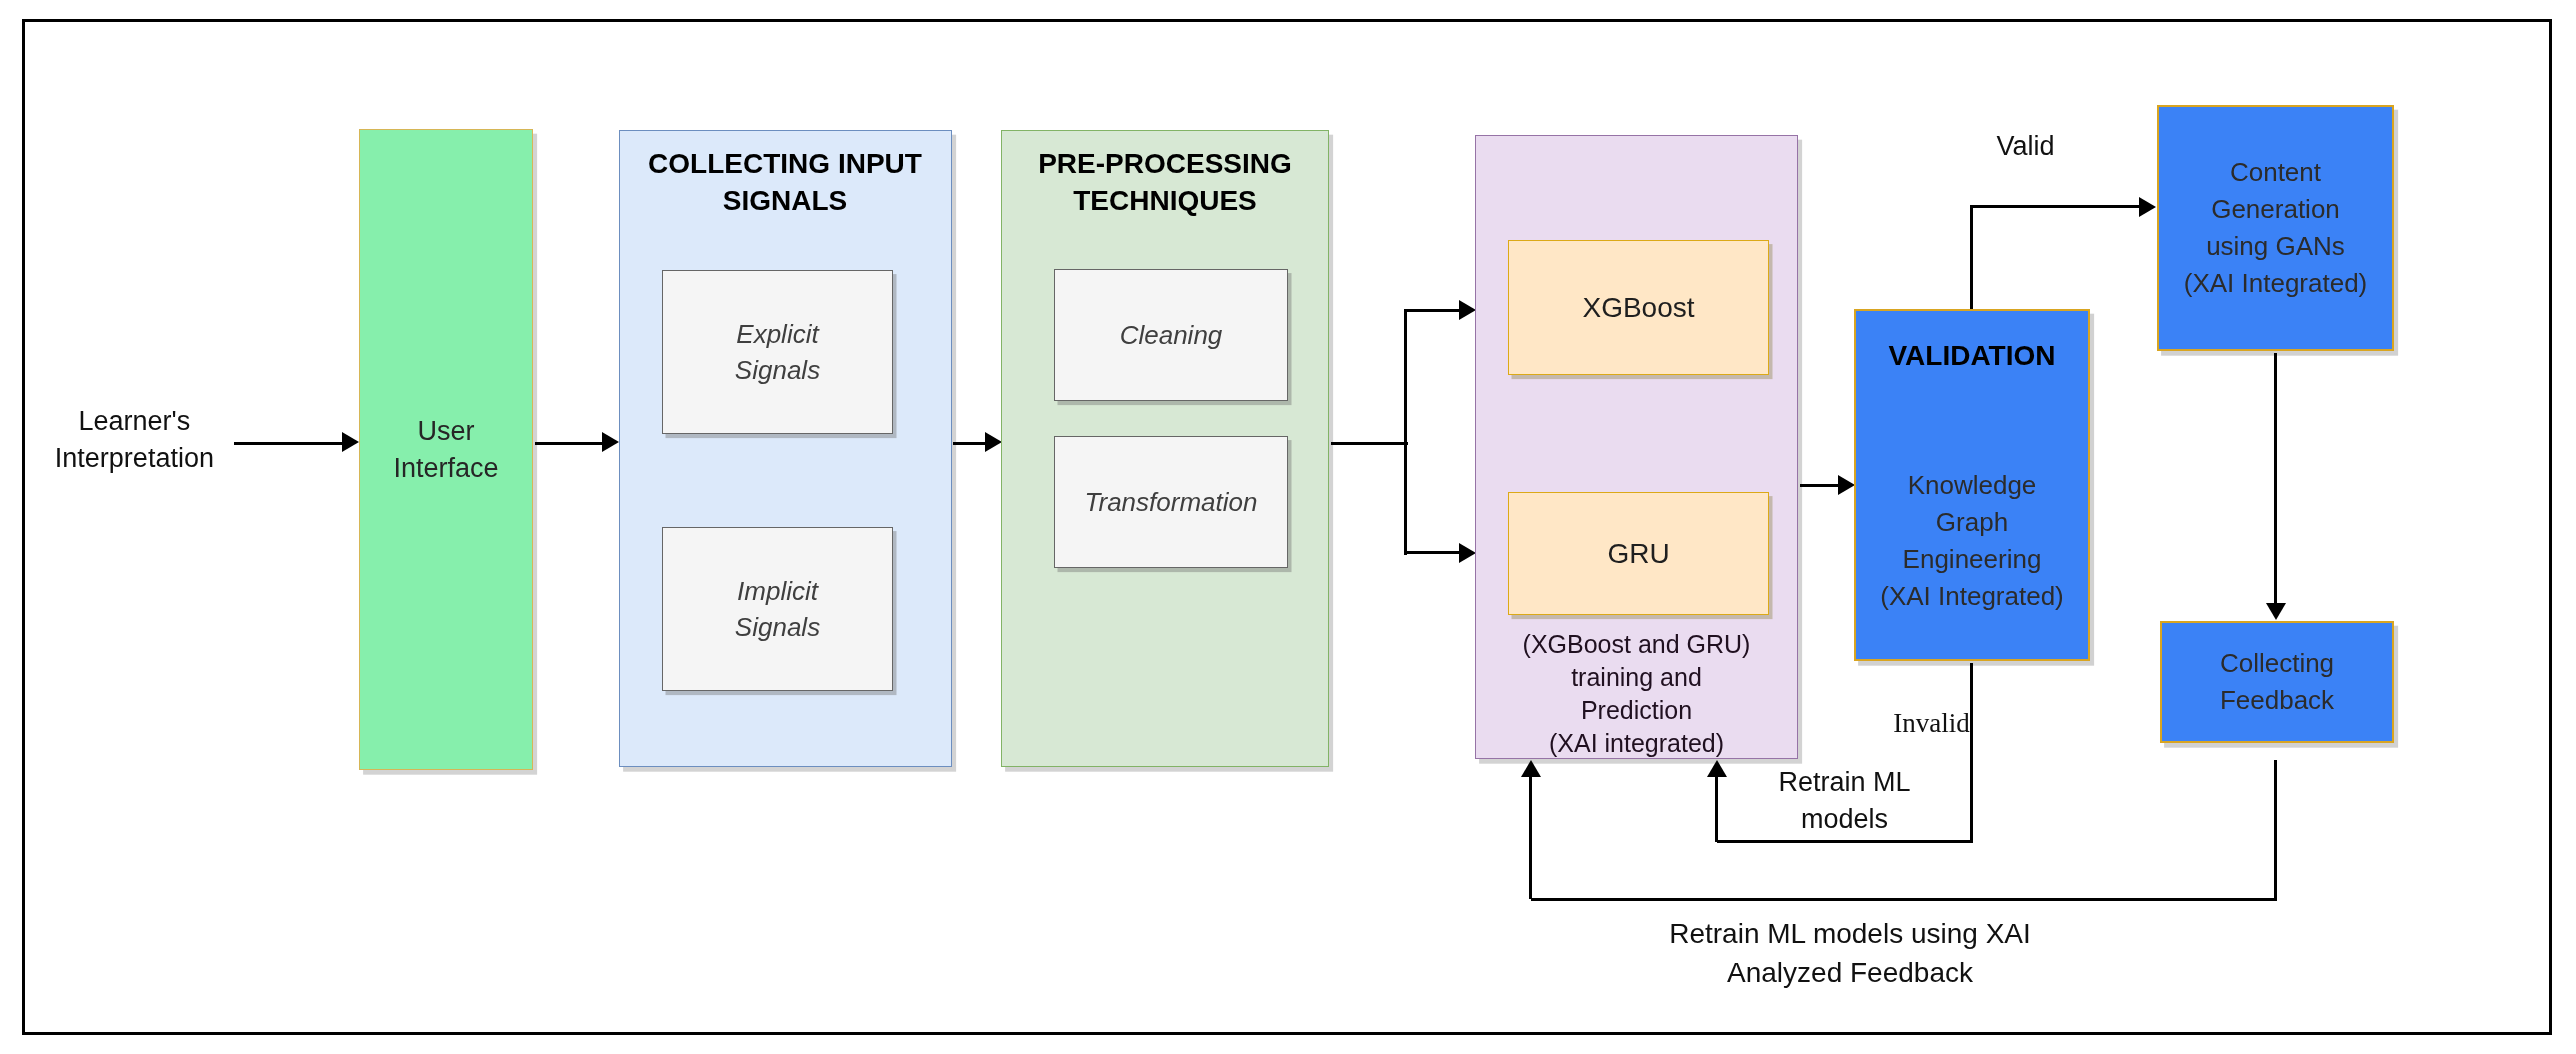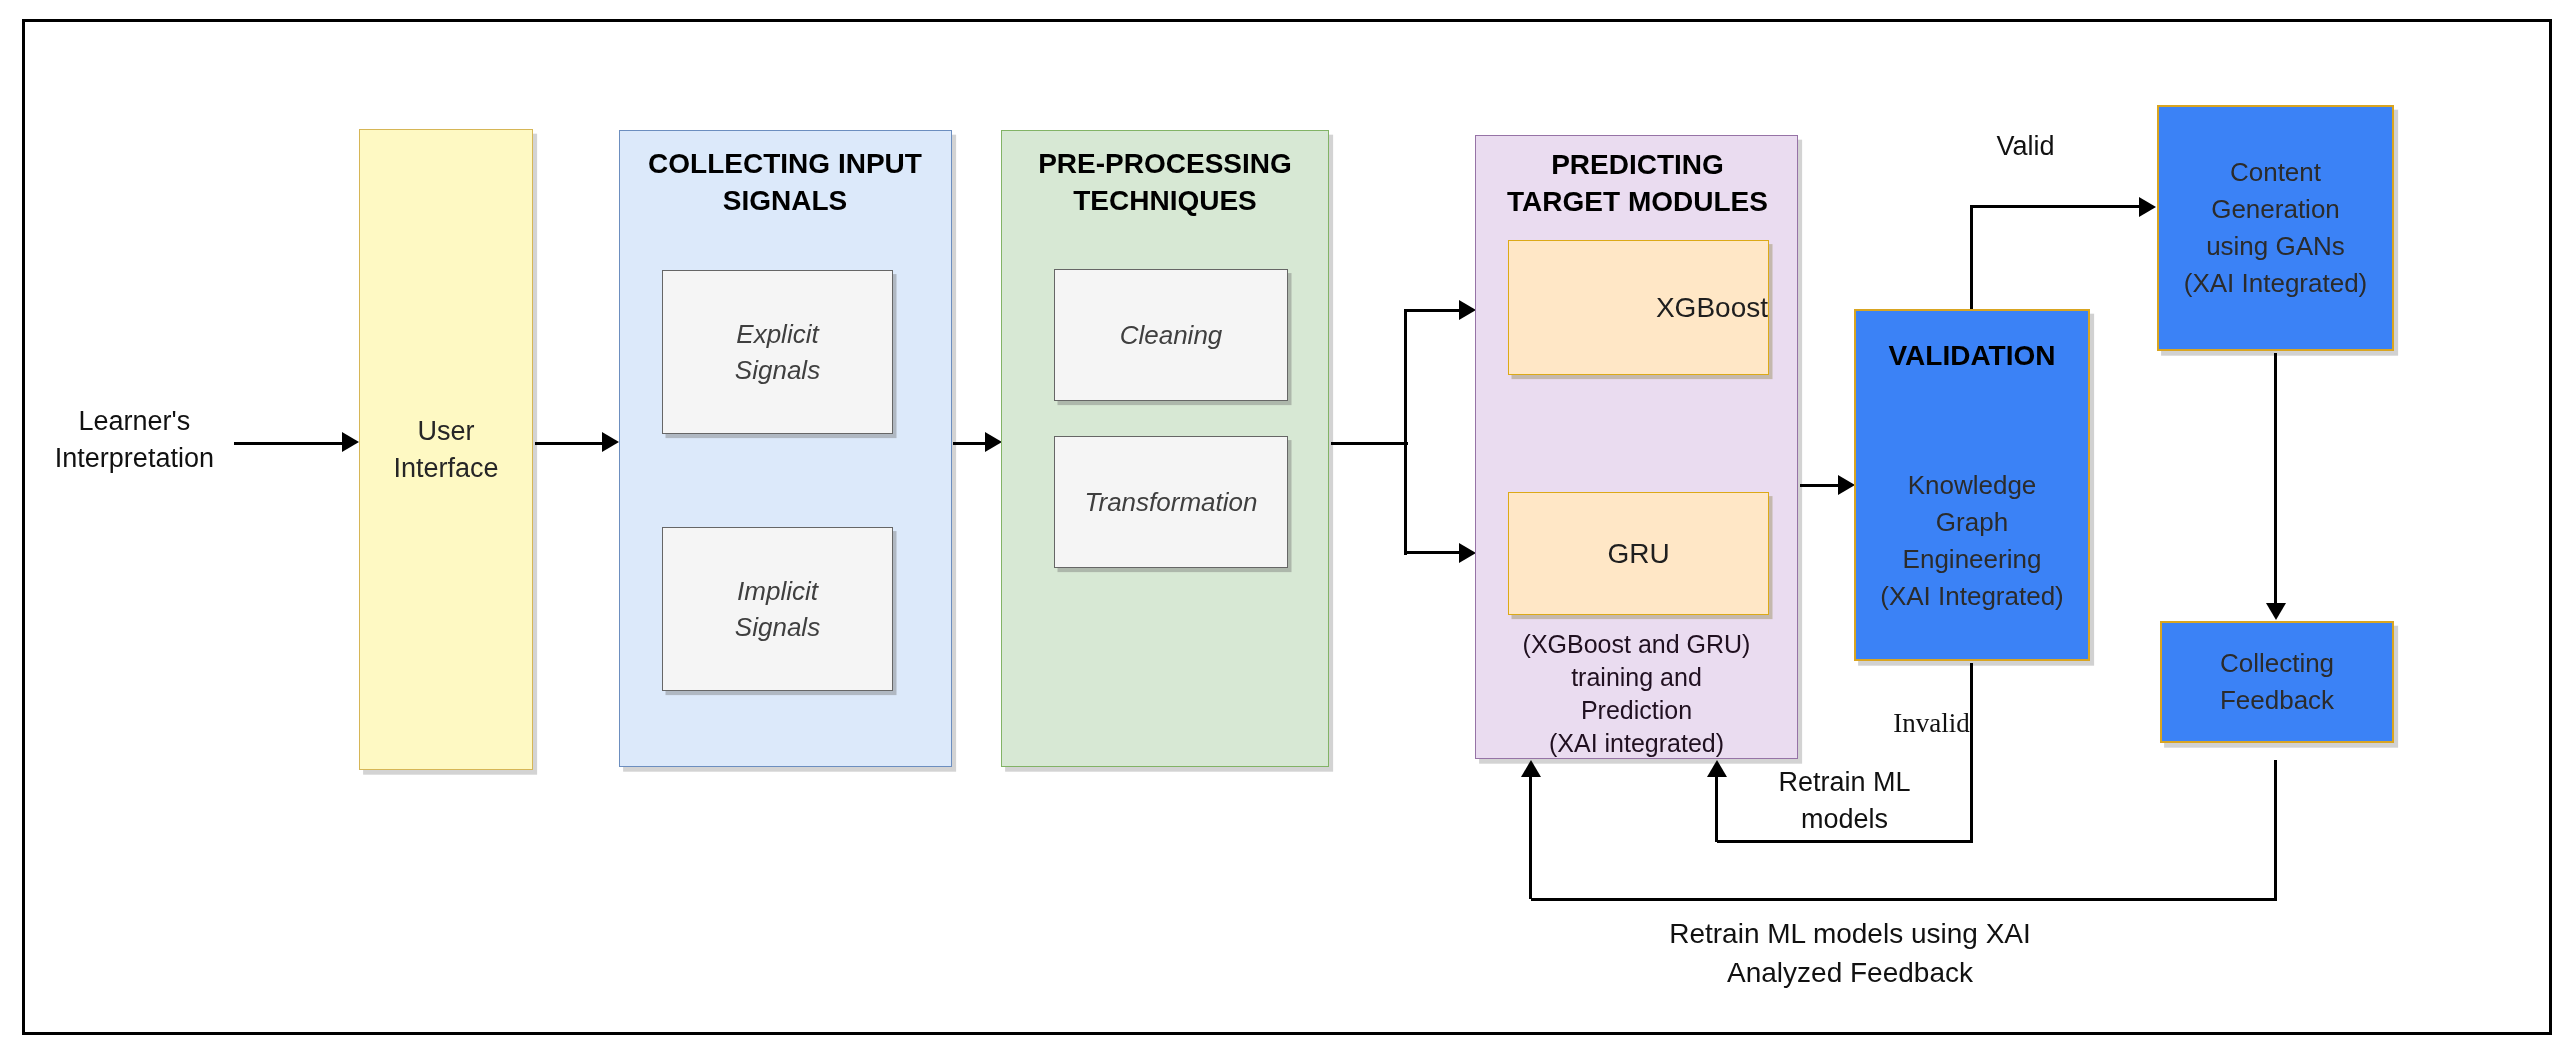--- a/index.html
+++ b/index.html
@@ -8,21 +8,21 @@
     font-family:"Liberation Sans","DejaVu Sans",sans-serif;overflow:hidden;
   }
   .abs{position:absolute;box-sizing:border-box;}
   
   #frame{left:22px;top:19px;width:2530px;height:1016px;border:3.5px solid #000;background:#fff;}
   
   .node{display:flex;align-items:center;justify-content:center;text-align:center;}
   .lbl{white-space:pre-line;}
   .shadow{box-shadow:4.1px 4.7px 0 rgba(128,128,128,0.35);}
   
-  .c-yellow{background:#fef9c3;border:1.8px solid #D6B656;}
+  .c-yellow{background:#86efac;border:1.8px solid #D6B656;}
   .c-blue{background:#DCE9FA;border:1.8px solid #6C8EBF;}
   .c-green{background:#D7E8D4;border:1.8px solid #82B366;}
   .c-purple{background:#EADCF0;border:1.8px solid #9673A6;}
   .c-gray{background:#F5F5F5;border:1.8px solid #666666;box-shadow:3.5px 4.1px 0 rgba(110,110,110,0.4);font-style:italic;}
   .c-orange{background:#FFE7C6;border:1.8px solid #DCA917;box-shadow:3.5px 4.1px 0 rgba(150,140,90,0.45);}
   .c-peach{background:#3b82f6;border:2.3px solid #D9A521;box-shadow:4.1px 4.7px 0 rgba(140,140,140,0.4);}
   
   .t-title{font-weight:bold;font-size:28px;line-height:37px;color:#000;text-align:center;}
   .t-body{font-size:26px;line-height:37px;color:#2b2b2b;text-align:center;}
   .t-gray{font-size:26px;line-height:36px;color:#3f3f3f;}
@@ -85,23 +85,21 @@
   </div>
 
   <div class="abs hl" style="left:1331px;top:442px;width:77px;"></div>
   <div class="abs vl" style="left:1404px;top:309px;height:246px;"></div>
   <div class="abs hl" style="left:1406px;top:309px;width:54px;"></div>
   <div class="abs ah ah-right" style="left:1459px;top:300px;"></div>
   <div class="abs hl" style="left:1406px;top:551px;width:54px;"></div>
   <div class="abs ah ah-right" style="left:1459px;top:543px;"></div>
 
   <div class="abs c-purple shadow" style="left:1475px;top:135px;width:323px;height:624px;"></div>
-  <div class="abs t-title lbl" style="left:1477px;top:146px;width:321px;">PREDICTING
-TARGET MODULES</div>
-  <div class="abs node c-orange" style="left:1508px;top:240px;width:261px;height:135px;justify-content:flex-end;">
+  <div class="abs node c-orange" style="left:1508px;top:240px;width:261px;height:135px;">
     <span class="lbl t-module">XGBoost</span>
   </div>
   <div class="abs node c-orange" style="left:1508px;top:492px;width:261px;height:123px;">
     <span class="lbl t-module">GRU</span>
   </div>
   <div class="abs t-note lbl" style="left:1482px;top:628px;width:309px;">(XGBoost and GRU)
 training and
 Prediction
 (XAI integrated)</div>
 

